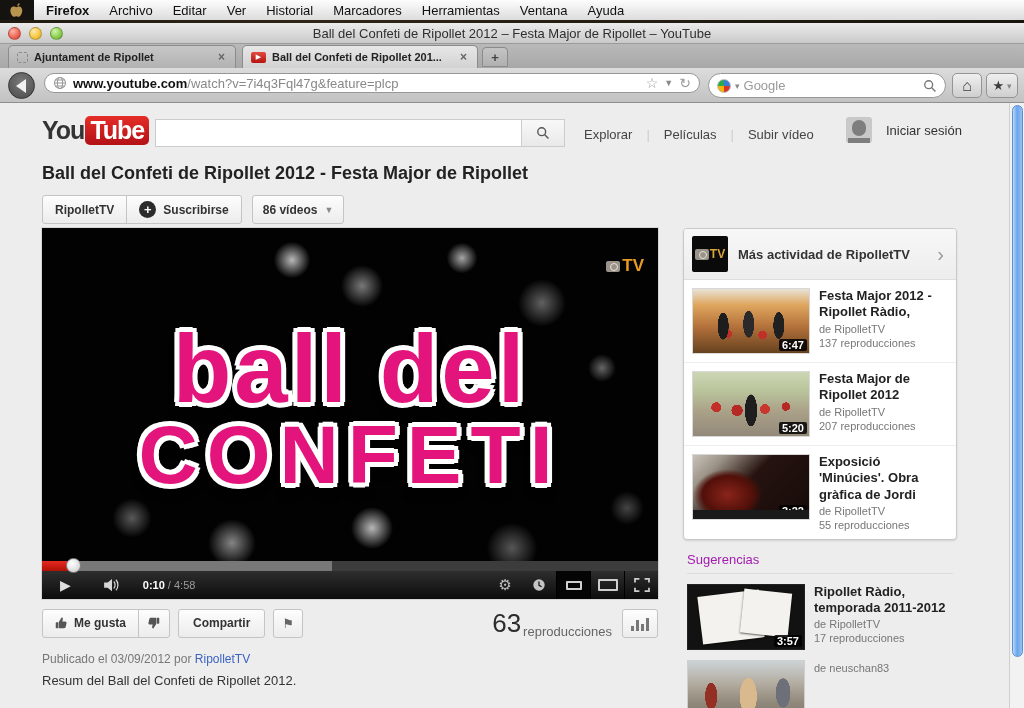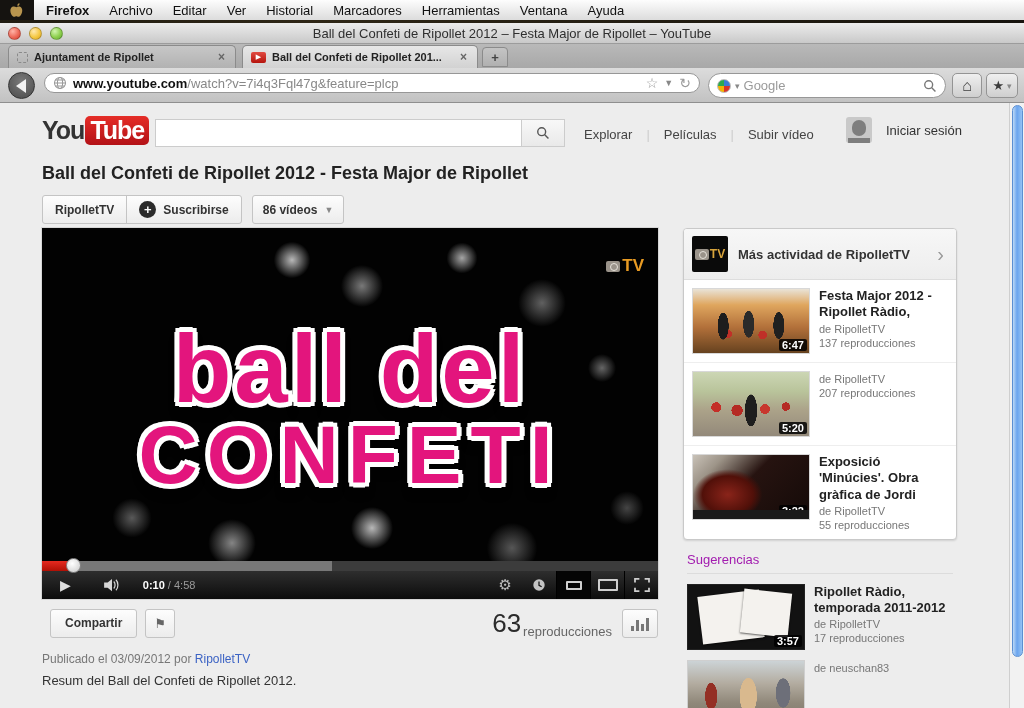--- a/index.html
+++ b/index.html
@@ -454,20 +454,39 @@
             <g stroke="#cfcfcf" stroke-width="2" fill="none">
               <path d="M1 5V1h5M17 5V1h-5M1 11v4h5M17 11v4h-5"></path>
             </g>
           </svg>
         </span>
       </span>
     </div>
   </div>
 
   <div id="action-row">
+    <div class="act-group">
+      <div id="like-btn" class="ytbtn">
+        <svg class="svg12" viewBox="0 0 16 16">
+          <g fill="#555">
+              <rect x="1" y="7" width="3.4" height="8" rx="1"></rect>
+          <path d="M5 15h7.2c1 0 1.8-.6 2-1.6l1.2-5c.3-1.2-.6-2.4-1.9-2.4H9.8l.7-3.2C10.8 1.5 9.6.4 8.6 1L5 6.6z"></path>
+            </g>
+        </svg>
+        <span>Me gusta</span>
+      </div>
+      <div id="dislike-btn" class="ytbtn">
+        <svg class="svg12" viewBox="0 0 16 16" style="transform:rotate(180deg)">
+          <g fill="#555">
+              <rect x="1" y="7" width="3.4" height="8" rx="1"></rect>
+          <path d="M5 15h7.2c1 0 1.8-.6 2-1.6l1.2-5c.3-1.2-.6-2.4-1.9-2.4H9.8l.7-3.2C10.8 1.5 9.6.4 8.6 1L5 6.6z"></path>
+            </g>
+        </svg>
+      </div>
+    </div>
     <div id="share-btn" class="ytbtn">
       <span>Compartir</span>
     </div>
     <div id="flag-btn" class="ytbtn">
       <span>⚑</span>
     </div>
     <div id="views-area">
       <span id="views-count">63</span>
       <span id="views-label">reproducciones</span>
     </div>
@@ -502,20 +521,21 @@
           <div class="vid-author">de RipolletTV</div>
           <div class="vid-views">137 reproducciones</div>
         </div>
       </div>
 
       <div class="vid-item">
         <div class="thumb t-a2">
           <span class="badge">5:20</span>
         </div>
         <div class="vid-meta">
+          <div class="vid-title">Festa Major de Ripollet 2012</div>
           <div class="vid-author">de RipolletTV</div>
           <div class="vid-views">207 reproducciones</div>
         </div>
       </div>
 
       <div class="vid-item">
         <div class="thumb t-a3">
           <span class="badge">3:22</span>
         </div>
         <div class="vid-meta">

